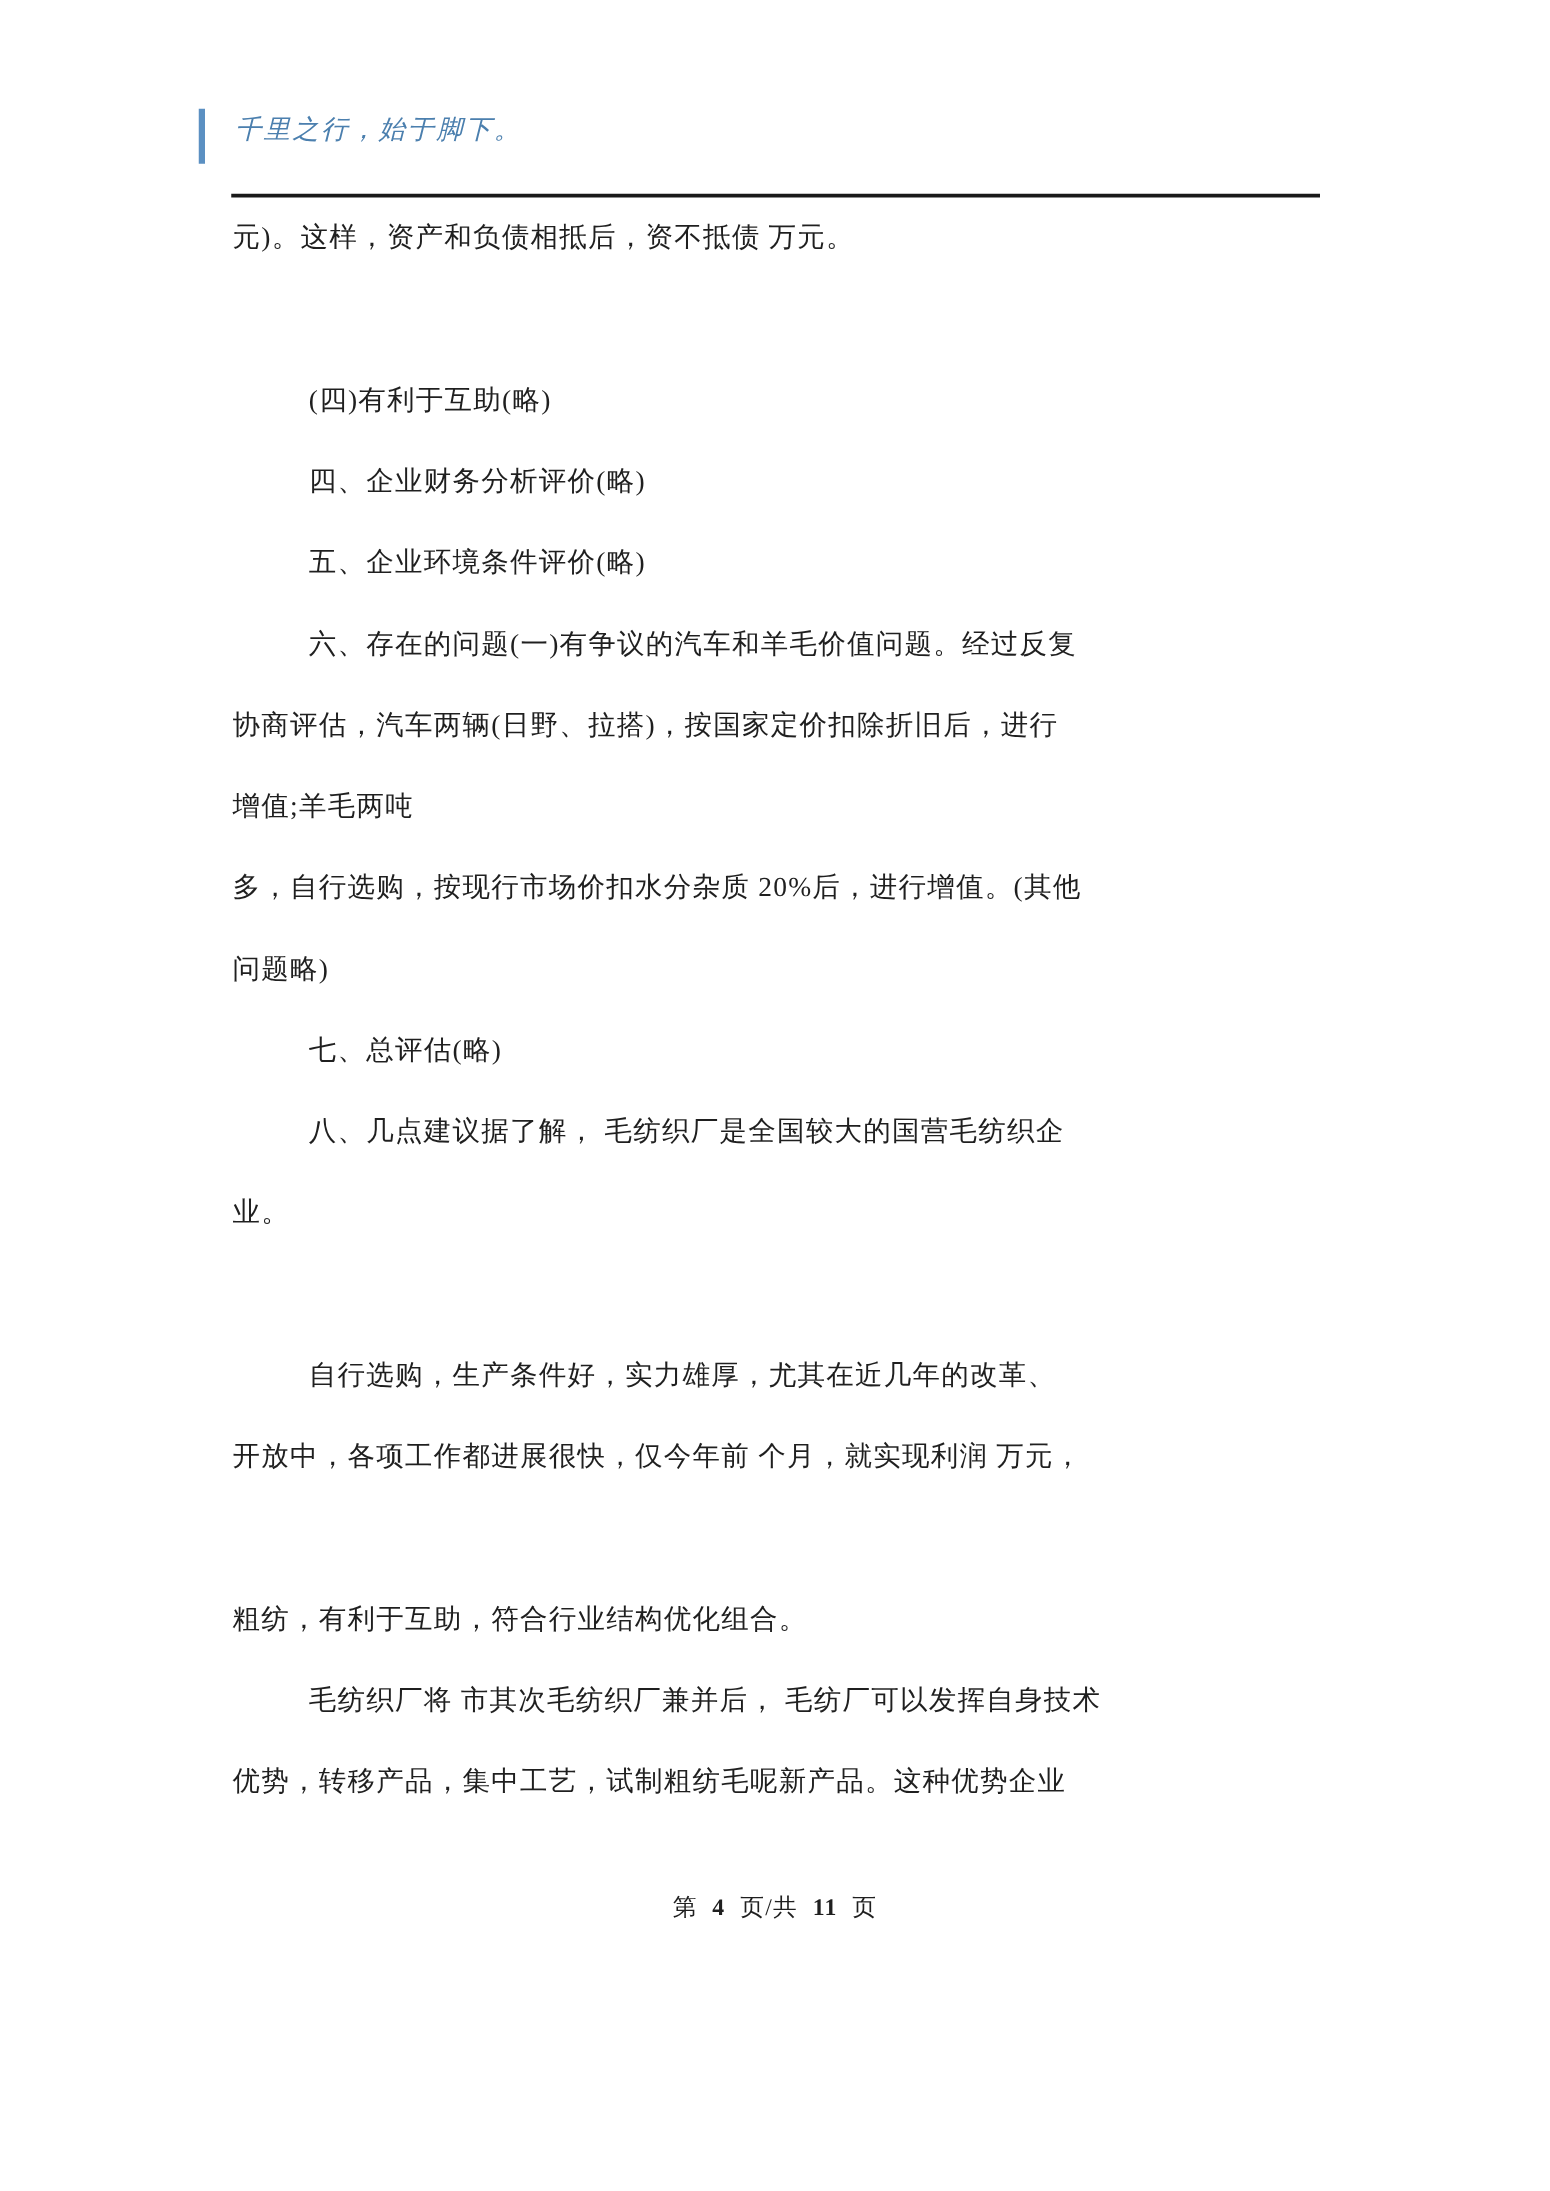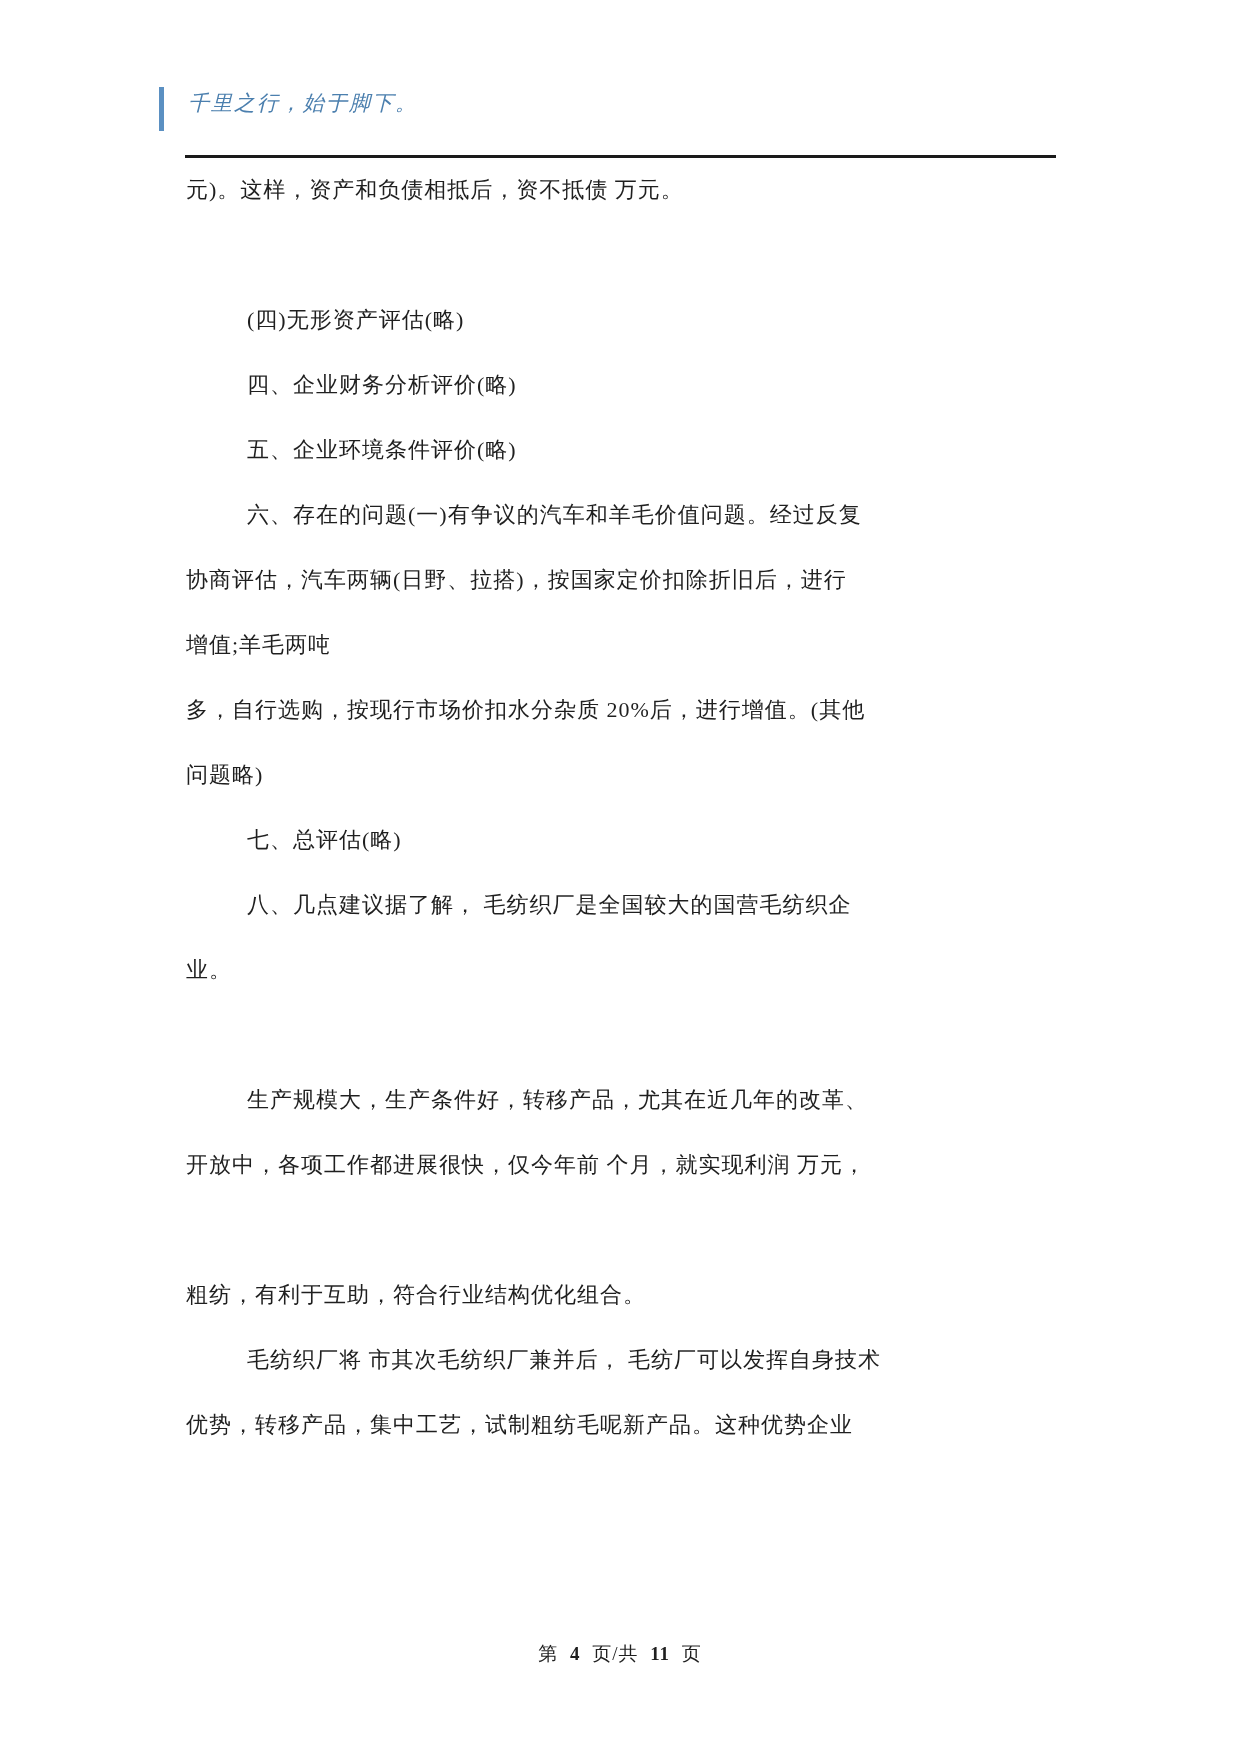--- a/index.html
+++ b/index.html
@@ -59,21 +59,21 @@
   .blank-line {
     height: 65px;
   }
   .indent-0 { padding-left: 0; }
   .indent-1 { padding-left: 61px; }
   .indent-2 { padding-left: 91px; }
   .page-footer {
     position: absolute;
     left: 0;
     right: 0;
-    top: 1641px;
+    top: 1513px;
     text-align: center;
     font-size: 19px;
     color: var(--text, #1f1f1f);
     letter-spacing: 1px;
   }
   .page-footer .num {
     font-weight: bold;
     margin: 0 5px;
     font-family: "Liberation Serif", "DejaVu Serif", serif;
   }
@@ -88,33 +88,33 @@
 
   <div class="header-bar"></div>
 
   <div class="header-motto">千里之行，始于脚下。</div>
 
   <div class="header-rule"></div>
 
   <div class="doc-body">
       <div class="body-line indent-0">元)。这样，资产和负债相抵后，资不抵债 万元。</div>
       <div class="blank-line"></div>
-      <div class="body-line indent-1">(四)无形资产评估(略)</div>
+      <div class="body-line indent-1">(四)有利于互助(略)</div>
       <div class="body-line indent-1">四、企业财务分析评价(略)</div>
       <div class="body-line indent-1">五、企业环境条件评价(略)</div>
       <div class="body-line indent-1">六、存在的问题(一)有争议的汽车和羊毛价值问题。经过反复</div>
       <div class="body-line indent-0">协商评估，汽车两辆(日野、拉搭)，按国家定价扣除折旧后，进行</div>
       <div class="body-line indent-0">增值;羊毛两吨</div>
       <div class="body-line indent-0">多，自行选购，按现行市场价扣水分杂质 20%后，进行增值。(其他</div>
       <div class="body-line indent-0">问题略)</div>
       <div class="body-line indent-1">七、总评估(略)</div>
       <div class="body-line indent-1">八、几点建议据了解， 毛纺织厂是全国较大的国营毛纺织企</div>
       <div class="body-line indent-0">业。</div>
       <div class="blank-line"></div>
-      <div class="body-line indent-1">生产规模大，生产条件好，转移产品，尤其在近几年的改革、</div>
+      <div class="body-line indent-1">自行选购，生产条件好，实力雄厚，尤其在近几年的改革、</div>
       <div class="body-line indent-0">开放中，各项工作都进展很快，仅今年前 个月，就实现利润 万元，</div>
       <div class="blank-line"></div>
       <div class="body-line indent-0">粗纺，有利于互助，符合行业结构优化组合。</div>
       <div class="body-line indent-1">毛纺织厂将 市其次毛纺织厂兼并后， 毛纺厂可以发挥自身技术</div>
       <div class="body-line indent-0">优势，转移产品，集中工艺，试制粗纺毛呢新产品。这种优势企业</div>
     </div>
 
   <div class="page-footer">
     <span class="word">第</span>
     <span class="num">4</span>

